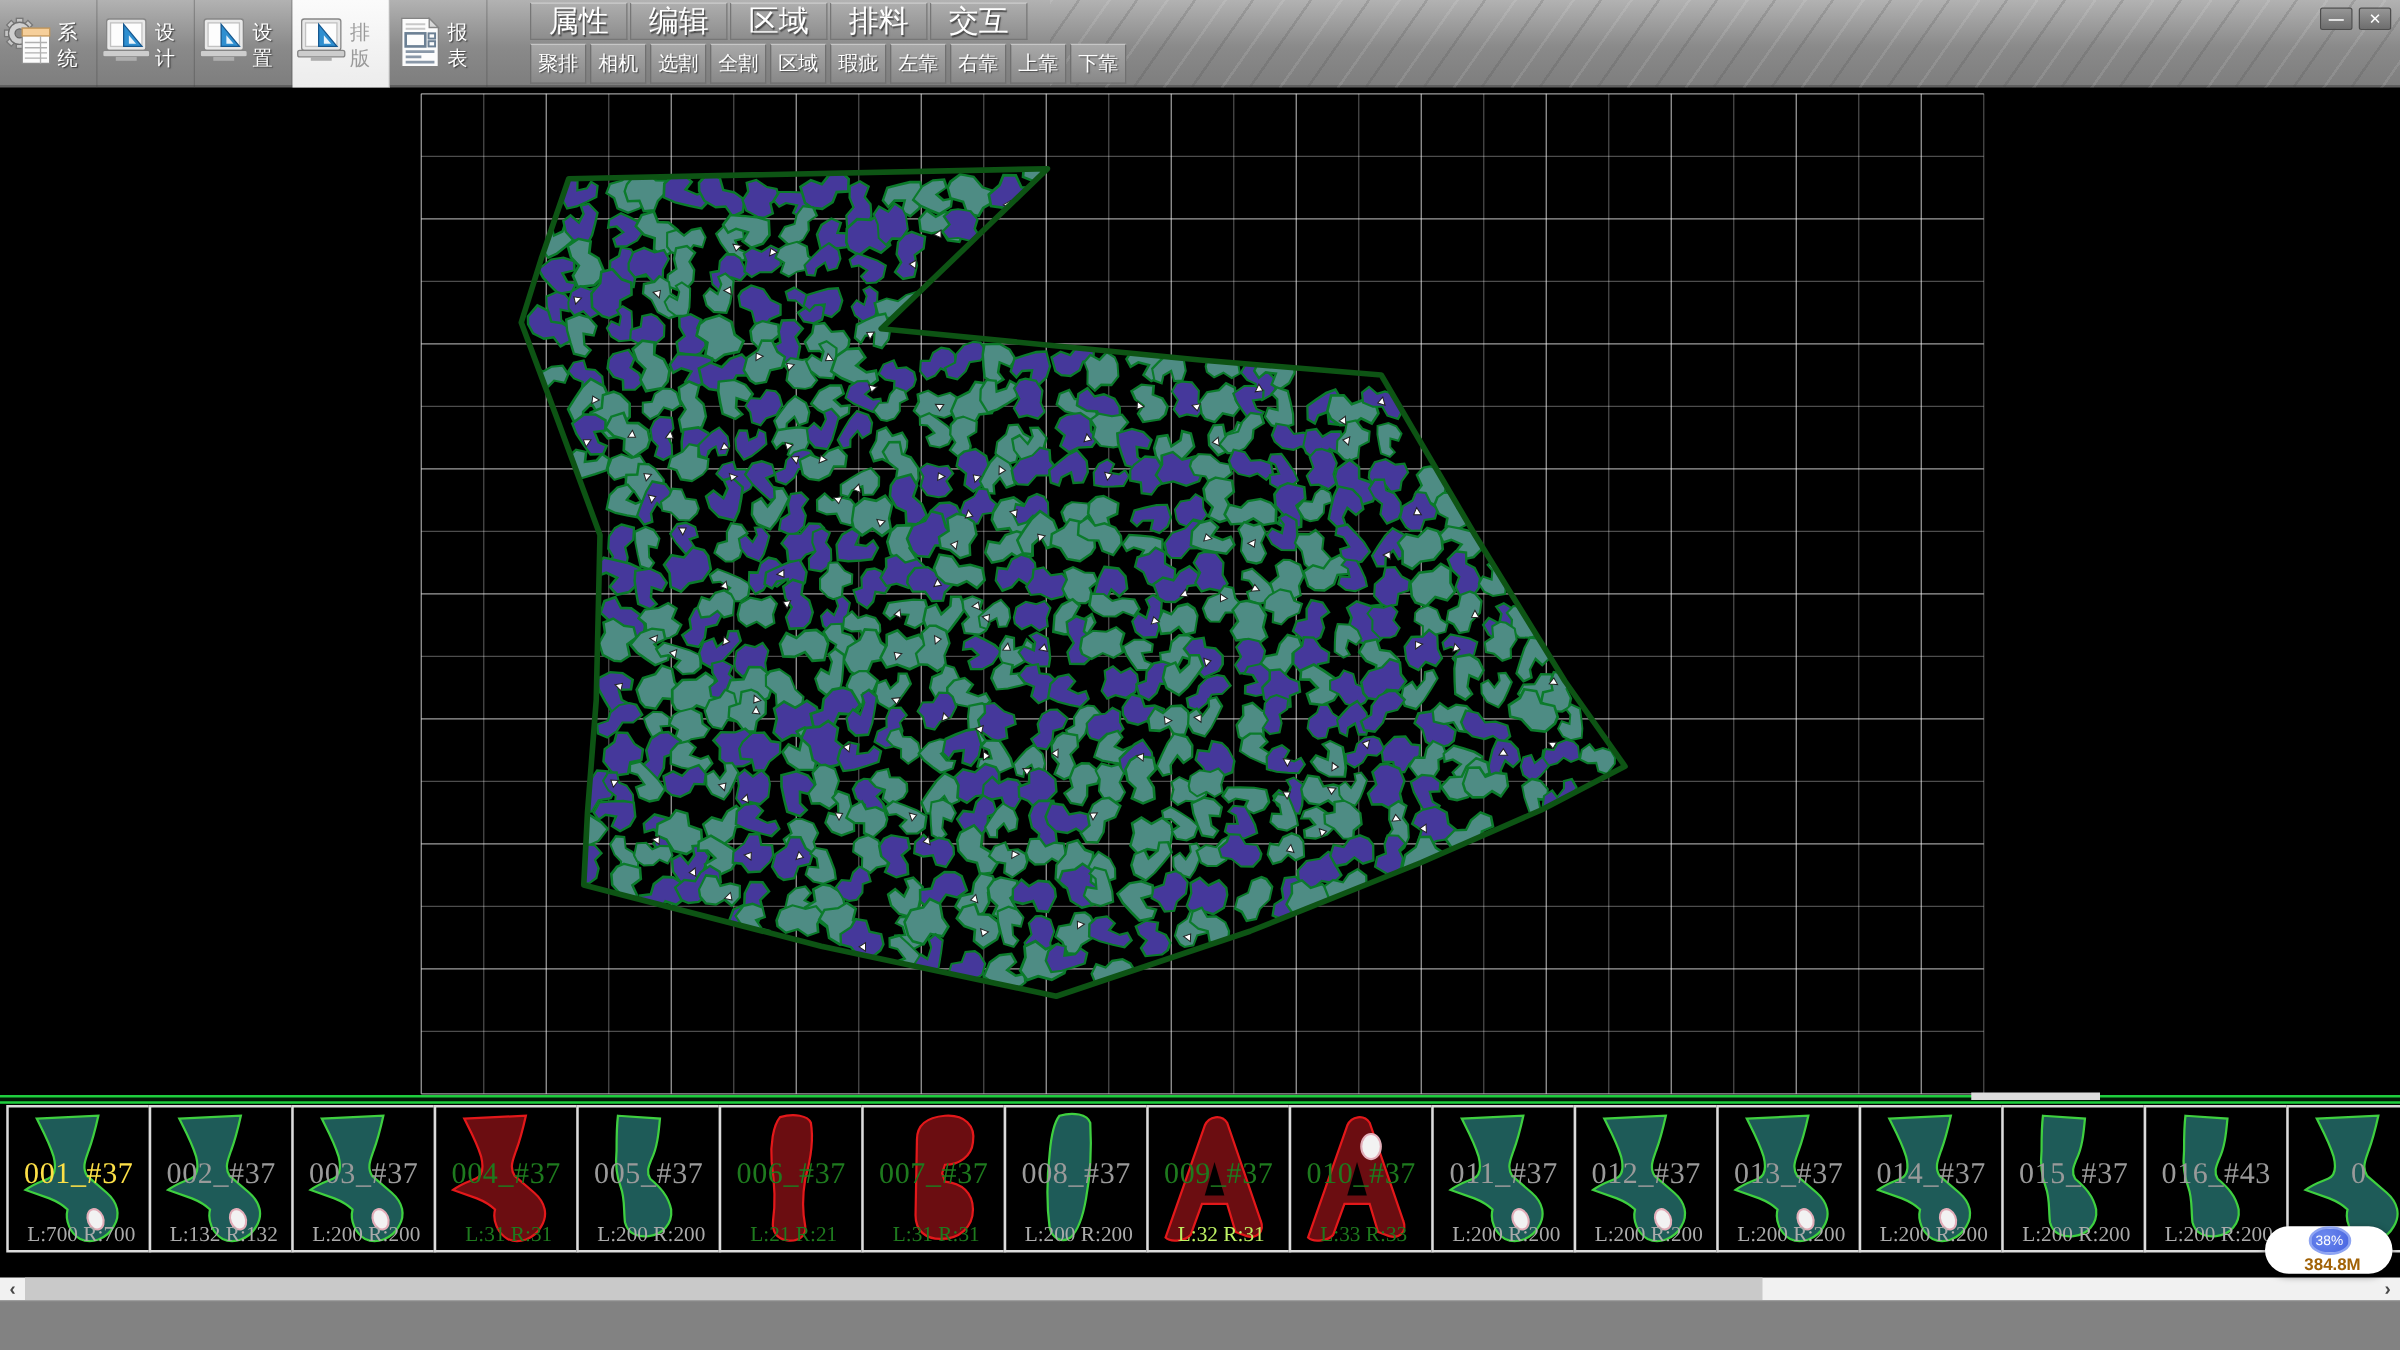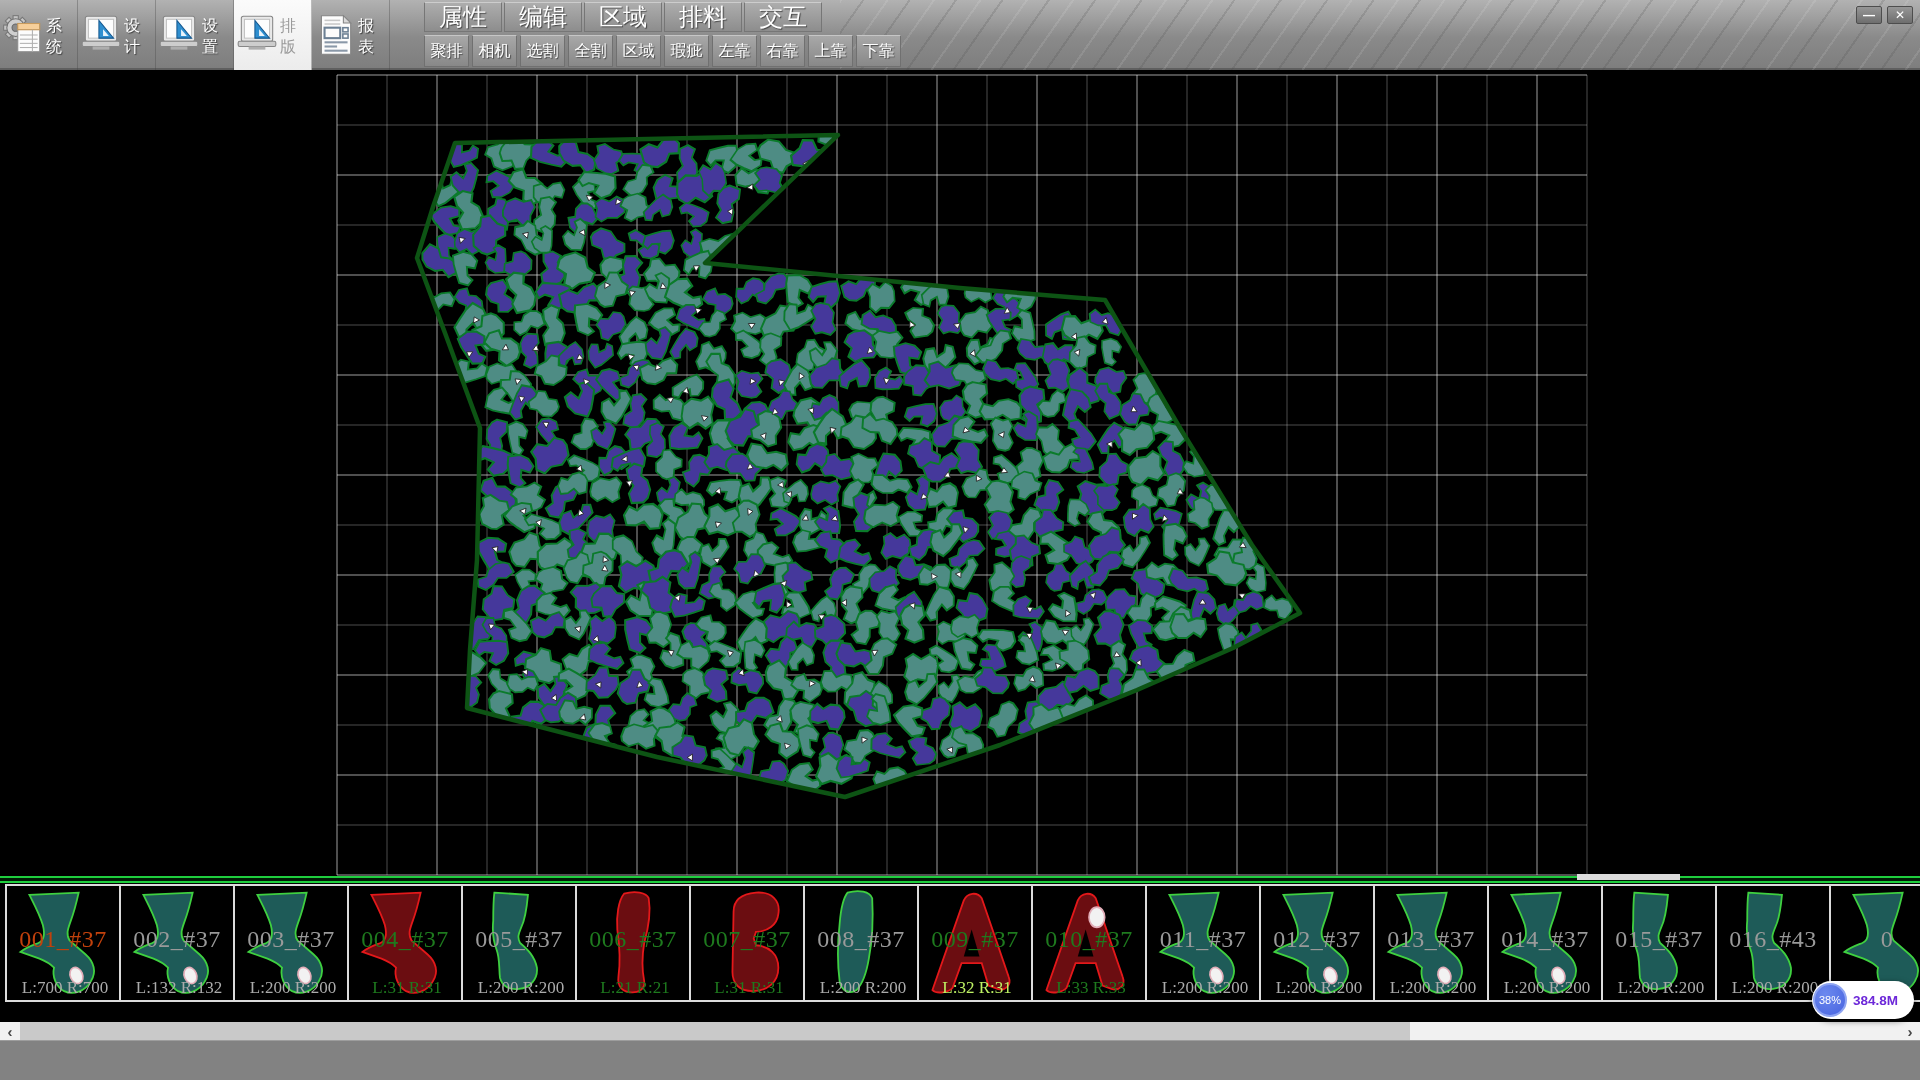--- a/index.html
+++ b/index.html
@@ -62,25 +62,25 @@
     justify-content:center; color:#474747; font-size:15px; font-weight:bold; cursor:default; }
   #hs-left { left:0; } #hs-right { right:0; }
   #hs-thumb { position:absolute; left:20px; top:0; width:1390px; height:18px; background:#c9c9c9; cursor:default; }
 
   
   #bottom-bar { position:absolute; left:0; top:1040px; width:1920px; height:40px;
     background:#828282; border-top:1px solid #9d9d9d; z-index:8; }
 
   
   #pill { position:absolute; left:1812px; top:981px; width:102px; height:38px; background:#fff;
-    border-radius:19px; box-shadow:0 2px 6px rgba(0,0,0,.5); display:flex; align-items:center; z-index:12; }
+    border-radius:19px; box-shadow:0 2px 6px rgba(0,0,0,.5); display:flex; align-items:center; z-index:12;flex-direction:column; }
   #pill .pct { width:34px; height:34px; margin-left:1px; border-radius:50%;
     background:radial-gradient(circle at 35% 30%, #6c89ee, #4763e0); border:2px solid #8ea4f2;
     color:#fff; font-size:11px; display:flex; align-items:center; justify-content:center; }
-  #pill .mem { margin-left:6px; font-size:13.5px; font-weight:bold; color:#6d28d9; }
+  #pill .mem { margin-left:6px; font-size:13.5px; font-weight:bold; color:#a16207; }
 </style>
 </head>
 <body>
 
 <div id="window">
 
   <div id="topbar">
     <div class="hatch"></div>
     <div id="appstrip">
         <div class="app-btn">
@@ -846,21 +846,21 @@
 
   <div id="green-sep"></div>
   <div id="sep-light"></div>
 
   <div id="thumbs">
       <div class="thumb-cell">
         <svg viewBox="0 0 100 100">
           <path d="M20,7 L64,5 C62,14 60,22 57,30 C55,36 52,42 56,48 L70,60 C78,67 80,76 75,84 C70,93 59,97 51,93 C44,89 40,80 42,72 C38,68 34,66 29,64 L12,58 C17,54 23,52 28,50 C33,48 34,42 32,34 C29,24 24,15 20,7 Z" fill="#1E5B58" stroke="#3FD040" stroke-width="1.6"></path>
           <ellipse cx="62" cy="79" rx="5.5" ry="7.5" transform="rotate(-22 62 79)" fill="#F2F2F2" stroke="#E2ADB8" stroke-width="1.5"></ellipse>
         </svg>
-        <div class="thumb-id" style="color:#c2410c">001_#37</div>
+        <div class="thumb-id" style="color:#fde047">001_#37</div>
         <div class="thumb-lr" style="color:#ABABAB">L:700 R:700</div>
       </div>
       <div class="thumb-cell">
         <svg viewBox="0 0 100 100">
           <path d="M20,7 L64,5 C62,14 60,22 57,30 C55,36 52,42 56,48 L70,60 C78,67 80,76 75,84 C70,93 59,97 51,93 C44,89 40,80 42,72 C38,68 34,66 29,64 L12,58 C17,54 23,52 28,50 C33,48 34,42 32,34 C29,24 24,15 20,7 Z" fill="#1E5B58" stroke="#3FD040" stroke-width="1.6"></path>
           <ellipse cx="62" cy="79" rx="5.5" ry="7.5" transform="rotate(-22 62 79)" fill="#F2F2F2" stroke="#E2ADB8" stroke-width="1.5"></ellipse>
         </svg>
         <div class="thumb-id" style="color:#9A9A9A">002_#37</div>
         <div class="thumb-lr" style="color:#ABABAB">L:132 R:132</div>
       </div>

